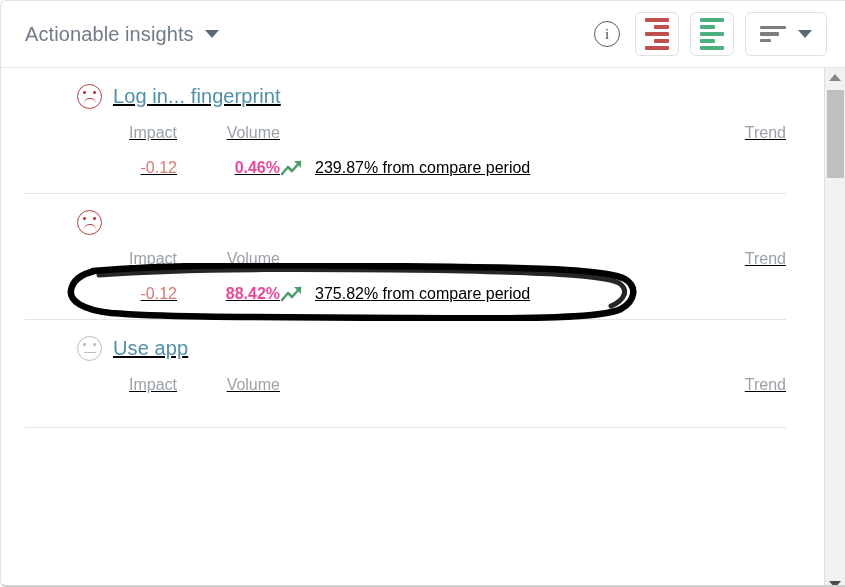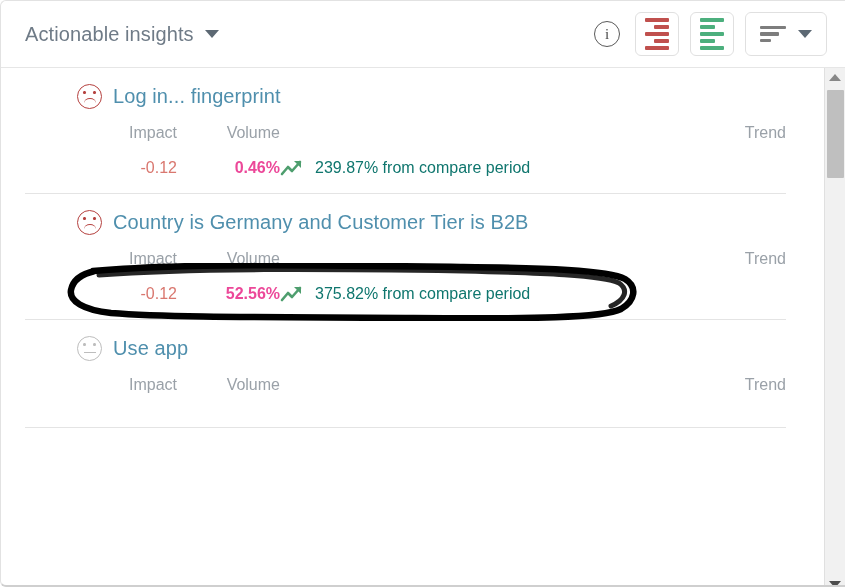--- a/index.html
+++ b/index.html
@@ -108,21 +108,21 @@
 
   
   .panel-body {
     position: relative;
     height: 525px;
     padding-right: 35px;
   }
 
   .insight-list { padding: 0; }
 
-  .insight-row { padding: 0 24px; position: relative; }
+  .insight-row { padding: 0 24px; position: relative; text-decoration: underline; }
 
   .insight-divider {
     height: 1px;
     background: #e4e4e4;
     margin: 0 24px;
   }
 
   .insight-title-line {
     display: flex;
     align-items: center;
@@ -175,21 +175,21 @@
 
   .metric-label {
     font-size: 16px;
     color: #9aa1a8;
   }
   .metric-head { margin-bottom: 17px; }
 
   .val-impact { font-size: 16px; color: #d9776f; }
   .val-volume { font-size: 16px; color: #ec4899; font-weight: bold; }
   .val-trend {
-    font-size: 16px; color: #0f766e;
+    font-size: 16px; color: #000000;
     display: flex; align-items: center; gap: 11px;
   }
   .trend-arrow { display: block; }
 
   
   .scrollbar {
     position: absolute;
     top: 0; right: 0;
     width: 21px; height: 100%;
     background: #f1f1f1;
@@ -314,31 +314,30 @@
 
       <div class="insight-divider"></div>
 
       <div class="insight-row">
         <div class="insight-title-line">
           <span class="face sad">
             <span class="eye l"></span>
             <span class="eye r"></span>
             <span class="mouth"></span>
           </span>
-          <span class="insight-title">Country is Germany and Customer Tier is B2B</span>
         </div>
         <div class="metrics">
           <div class="metric-head">
             <span class="metric-label m-impact">Impact</span>
             <span class="metric-label m-volume">Volume</span>
             <span class="metric-label m-trend">Trend</span>
           </div>
           <div class="metric-vals">
             <span class="val-impact m-impact">-0.12</span>
-            <span class="val-volume m-volume">52.56%</span>
+            <span class="val-volume m-volume">88.42%</span>
             <span class="val-trend m-trend">
               <svg class="trend-arrow" width="24" height="18" viewBox="0 0 24 18">
                 <polyline points="2,15 8,8 12,12 20,3" fill="none" stroke="#4e9e6e" stroke-width="2.6" stroke-linecap="round" stroke-linejoin="round"></polyline>
                 <polygon points="14,2 21,2 21,9" fill="#4e9e6e"></polygon>
               </svg>
               <span>375.82% from compare period</span>
             </span>
           </div>
         </div>
       </div>

